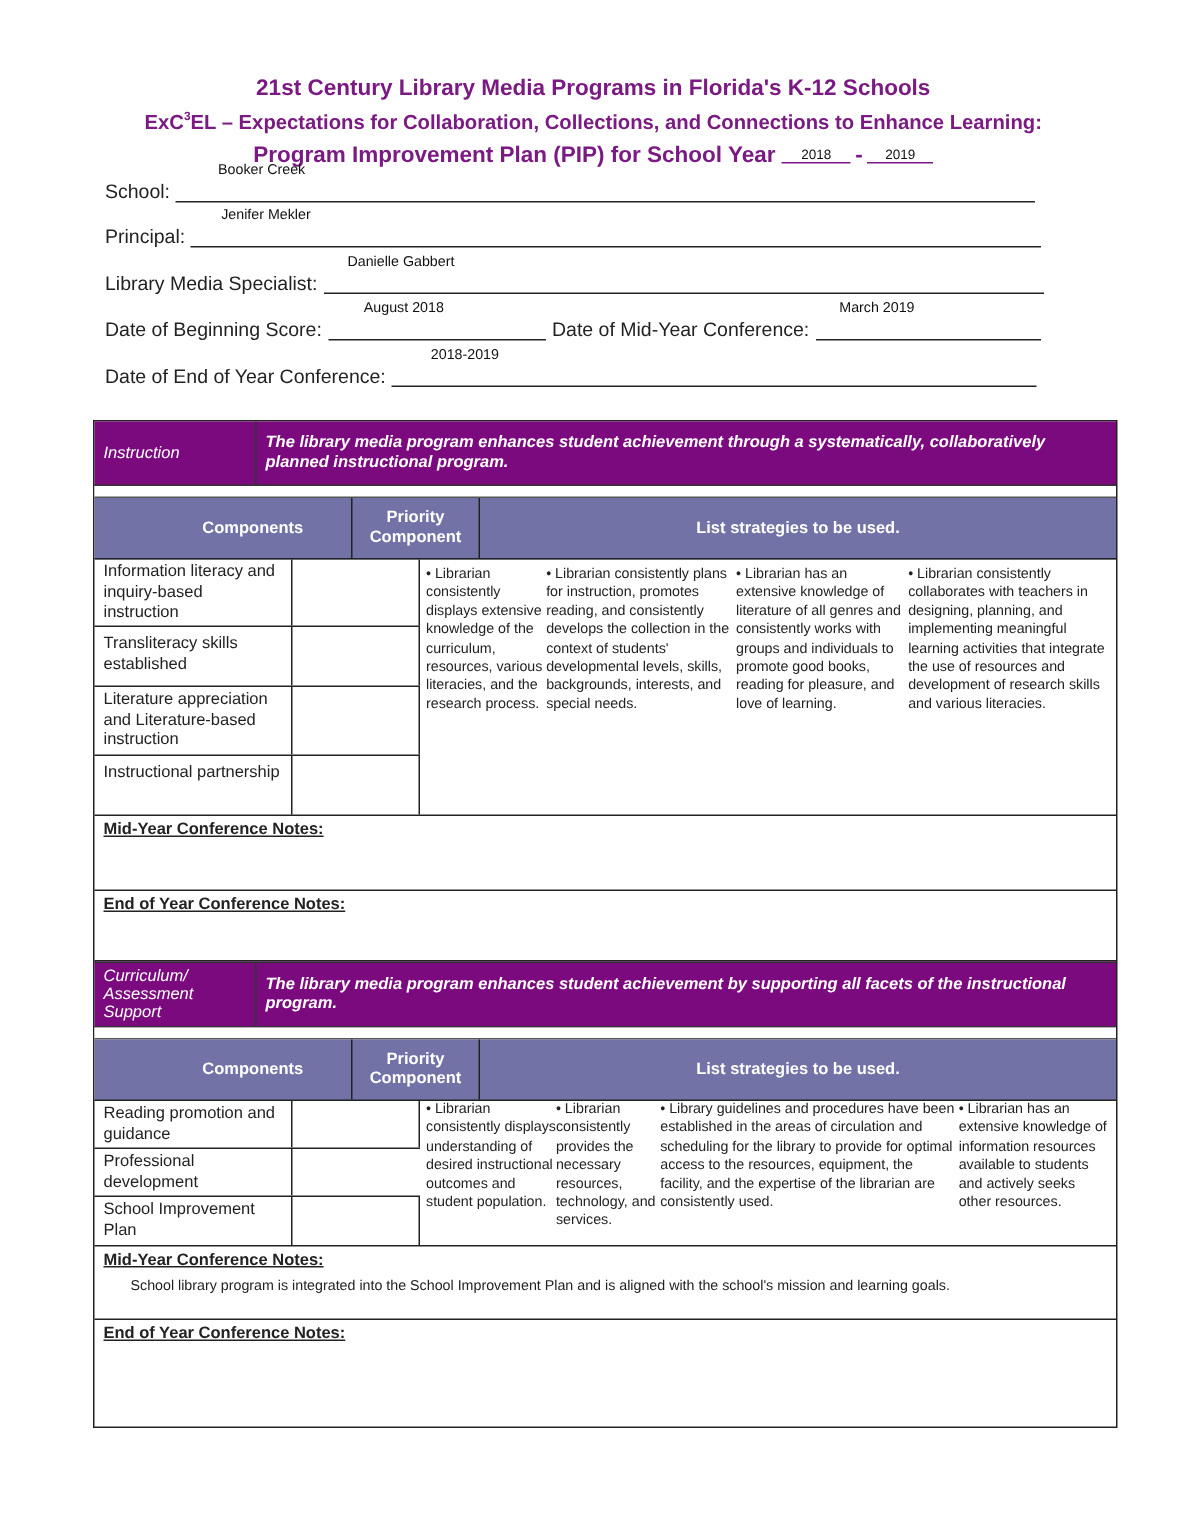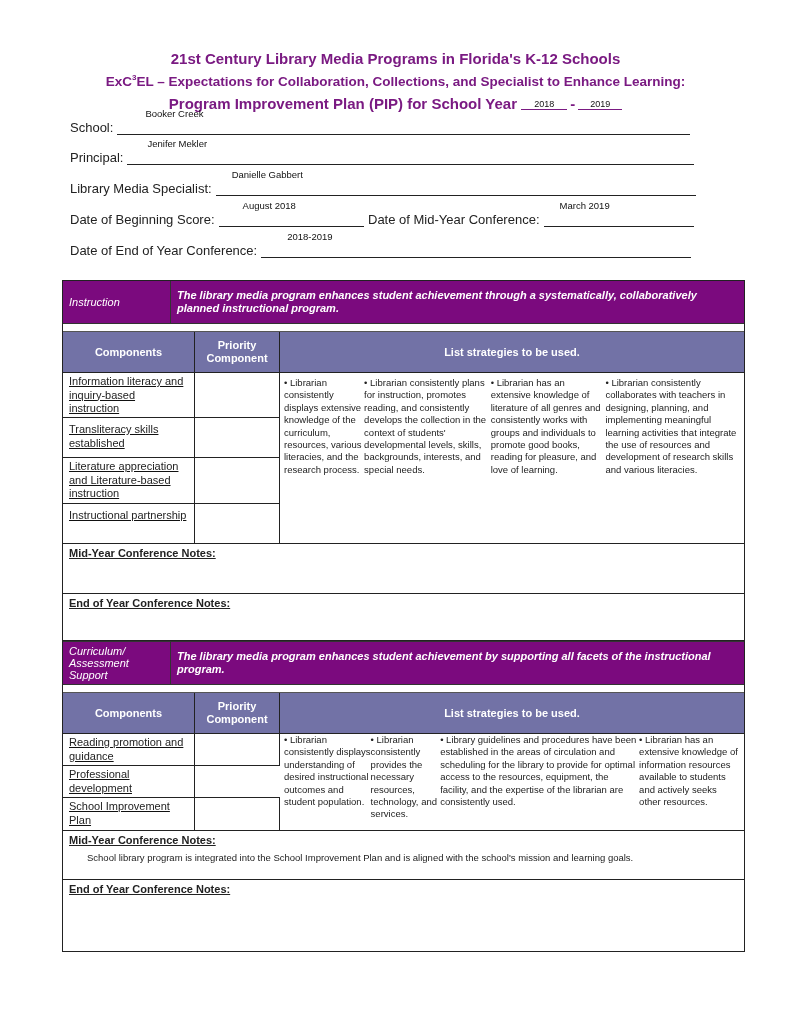--- a/index.html
+++ b/index.html
@@ -21,42 +21,42 @@
   .field .line { border-bottom: 1px solid #222; height: 16px; position: relative; margin-left: 4px; }
   .field .val { position: absolute; top: -11px; font-size: 9.5px; color: #111; white-space: nowrap; }
 
   .tbl { position: absolute; left: 62px; width: 683px; border: 1px solid #222; }
   .sec-head { display: flex; background: #7b0a7e; color: #fff; font-style: italic; font-size: 11px; border-bottom: 1px solid #333; }
   .sec-head .c1 { width: 108px; border-right: 1px solid #333; padding: 0 6px; display: flex; align-items: center; }
   .sec-head .c2 { flex: 1; padding: 4px 6px; display: flex; align-items: center; font-weight: bold; line-height: 13px; }
   .spacer { height: 8px; background: #fff; border-bottom: 1px solid #555; }
   .col-head { display: flex; background: #7272a6; color: #fff; font-weight: bold; font-size: 11px; border-bottom: 1px solid #222; }
   .col-head > div { display: flex; align-items: center; justify-content: center; text-align: center; line-height: 13px; }
-  .col-head .c1 { width: 132px; border-right: 1px solid #222; }
+  .col-head .c1 { width: 132px; border-right: 1px solid #222; margin-left: 40px; }
   .col-head .c2 { width: 85px; border-right: 1px solid #222; }
   .col-head .c3 { flex: 1; }
 
   .body-rows { display: flex; border-bottom: 1px solid #222; }
   .body-rows .left { width: 217px; }
-  .crow { display: flex; border-bottom: 1px solid #222; text-decoration: underline; }
+  .crow { display: flex; border-bottom: 1px solid #222; }
   .crow:last-child { border-bottom: none; }
   .crow .c1 { width: 132px; border-right: 1px solid #222; font-size: 11px; padding: 2px 6px; line-height: 13.5px; color: #222; }
   .crow .c2 { width: 85px; border-right: 1px solid #222; }
   .strat { flex: 1; font-size: 9.5px; line-height: 12.4px; padding: 0 4px; color: #222; display: flex; justify-content: center; overflow: hidden; }
 
   .notes { border-bottom: 1px solid #222; padding: 3px 6px; }
   .notes:last-child { border-bottom: none; }
   .notes .nl { font-size: 11px; font-weight: bold; color: #222; text-decoration: underline; }
   .notes .nv { font-size: 9.5px; color: #222; padding-left: 18px; margin-top: 6px; }
 </style>
 </head>
 <body>
 
 <div class="title t1">21st Century Library Media Programs in Florida's K-12 Schools</div>
-<div class="title t2"><span>ExC</span><sup>3</sup><span>EL – Expectations for Collaboration, Collections, and Specialist to Enhance Learning:</span></div>
+<div class="title t2"><span>ExC</span><sup>3</sup><span>EL – Expectations for Collaboration, Collections, and Connections to Enhance Learning:</span></div>
 <div class="title t3"><span>Program Improvement Plan (PIP) for School Year</span> <span class="yr a">2018</span><span class="dash">-</span><span class="yr b">2019</span></div>
 
 <div class="field" style="left:70px; top:119px;">
   <span class="lbl">School:</span>
   <span class="line" style="width:573px;">
       <span class="val" style="left:28px;">Booker Creek</span>
     </span>
 </div>
 <div class="field" style="left:70px; top:149px;">
   <span class="lbl">Principal:</span>

